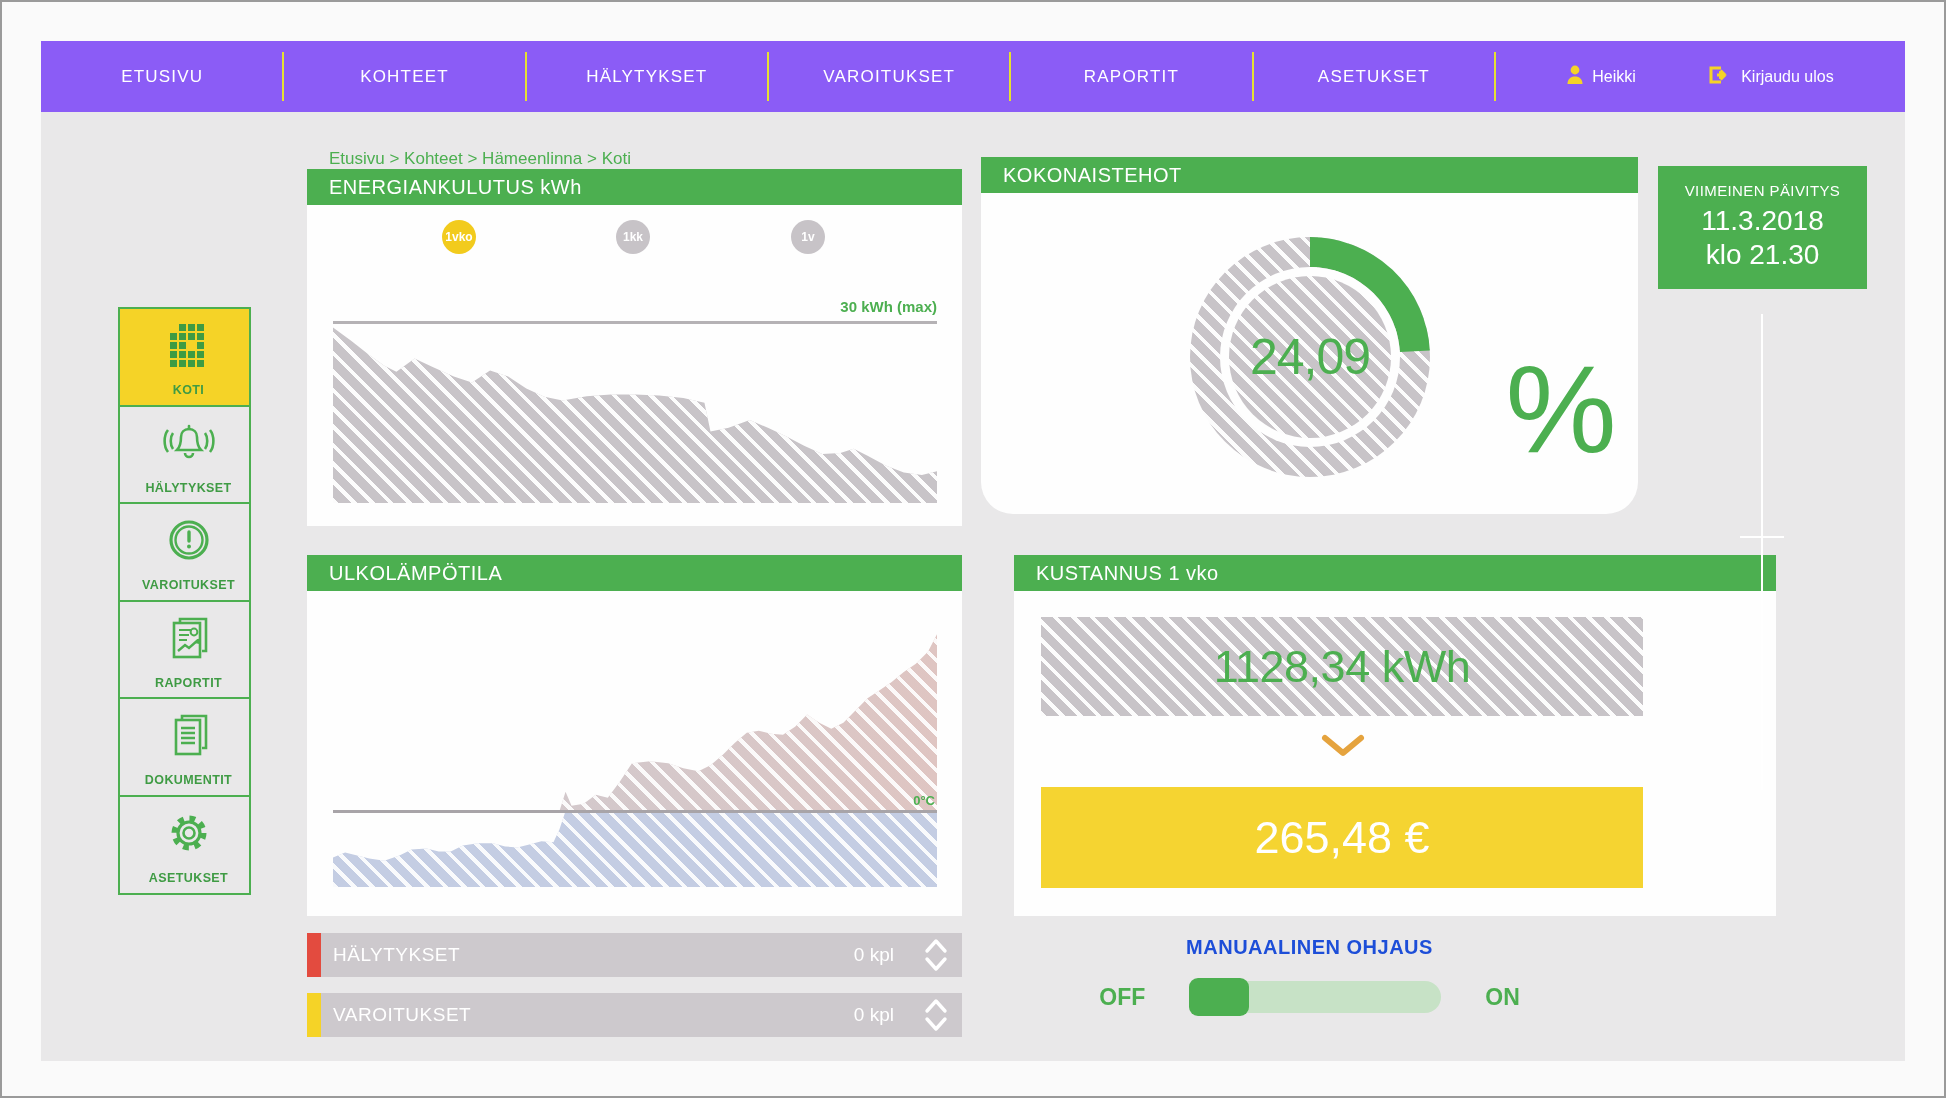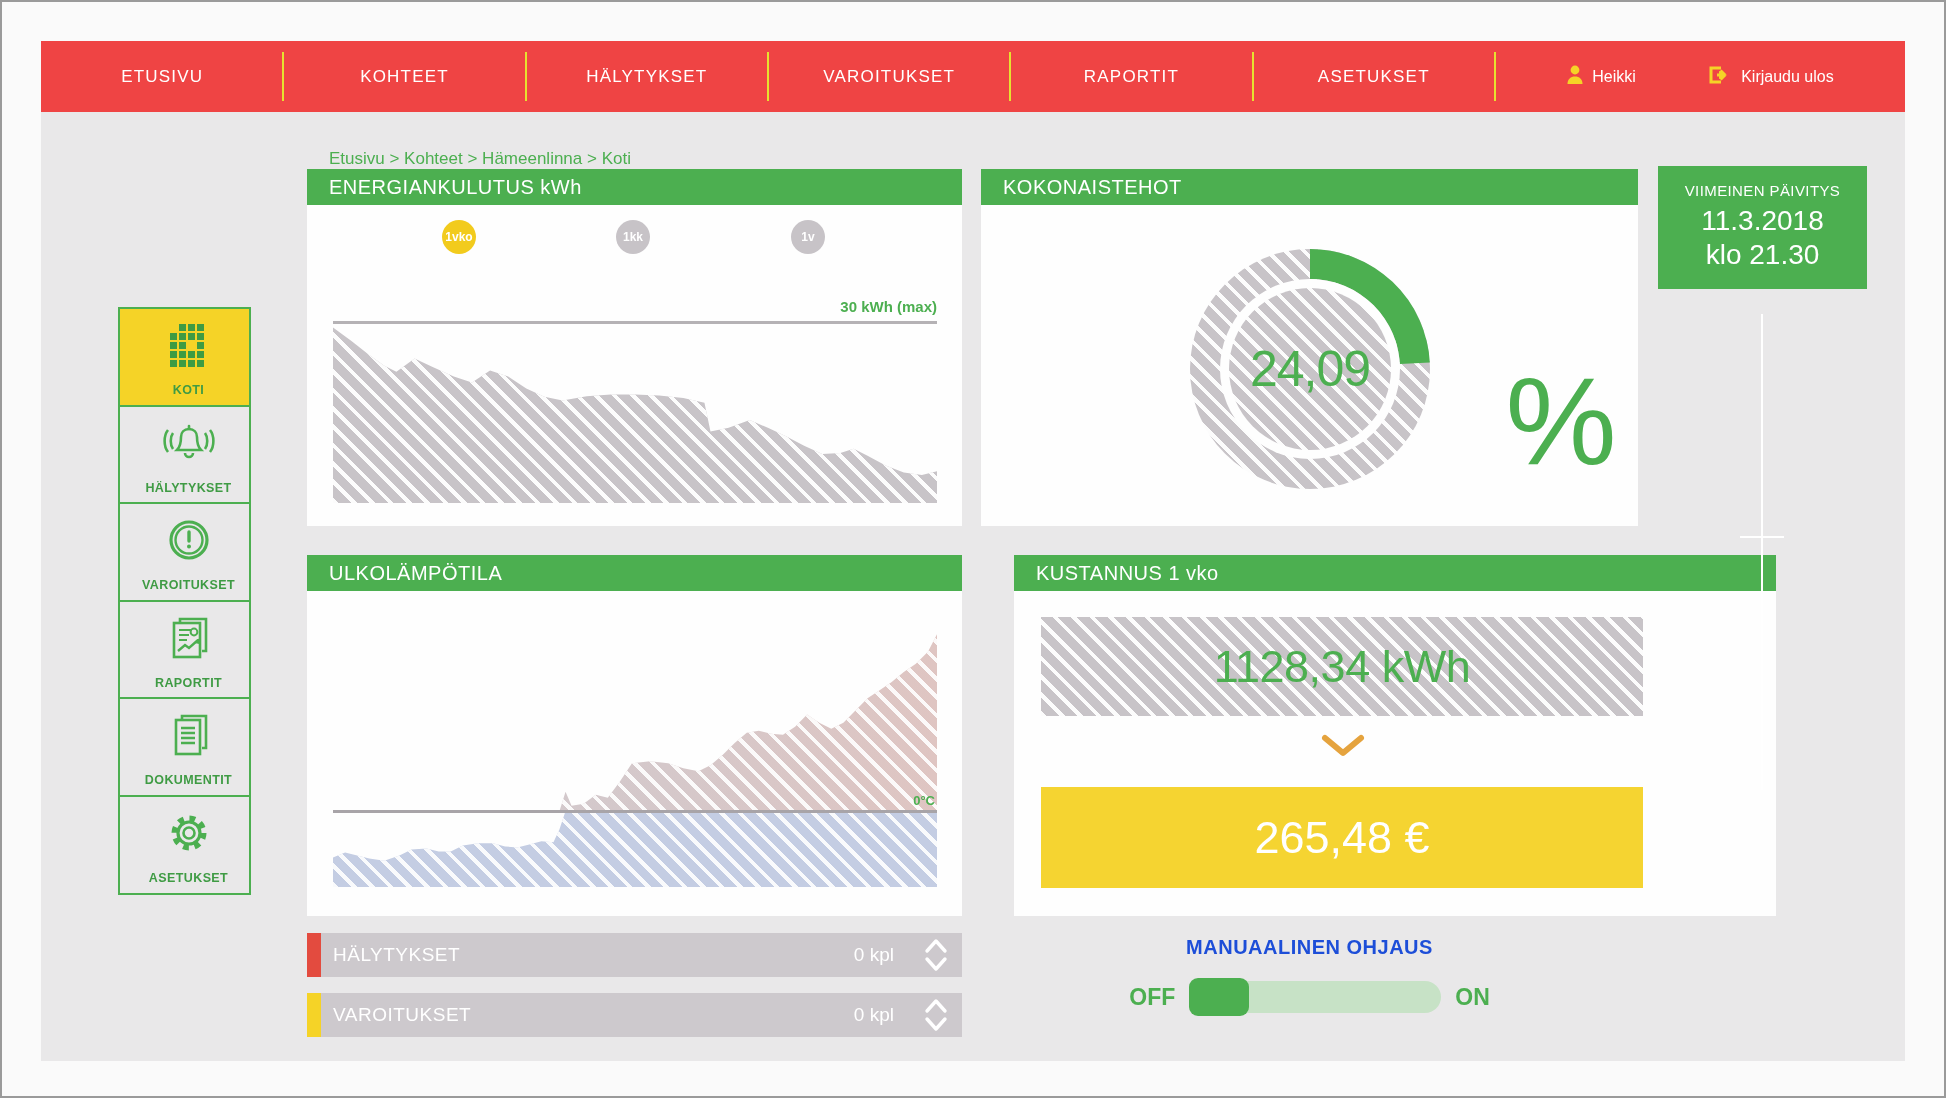--- a/index.html
+++ b/index.html
@@ -1,21 +1,21 @@
 <!DOCTYPE html>
 <html><head>
 <meta charset="utf-8">
 <style>
   html,body{margin:0;padding:0;width:1946px;height:1098px;background:#FAFAFA;overflow:hidden;
     font-family:"Liberation Sans",sans-serif;-webkit-font-smoothing:antialiased;}
   .frame{position:absolute;left:0;top:0;width:1942px;height:1094px;border:2px solid #9a9a9a;background:#FAFAFA;}
   .content{position:absolute;left:39px;top:39px;width:1864px;height:1020px;background:#E9E8E9;}
 
   
-  .nav{position:absolute;left:0;top:0;width:1864px;height:71px;background:#ef4444;display:flex;}
+  .nav{position:absolute;left:0;top:0;width:1864px;height:71px;background:#8b5cf6;display:flex;}
   .nav-item{flex:1;position:relative;display:flex;align-items:center;justify-content:center;
     color:#FFF;font-size:17px;letter-spacing:1.2px;cursor:pointer;}
   .nav-item::after{content:"";position:absolute;right:-1px;top:11px;height:49px;width:2px;background:#E6E130;}
   .nav-user-area{width:410px;display:flex;align-items:center;justify-content:space-evenly;color:#FFF;font-size:16px;}
   .nav-user,.nav-logout{display:flex;align-items:center;gap:8px;cursor:pointer;}
 
   
   .breadcrumb{position:absolute;left:288px;top:88px;color:#4CAF50;font-size:17px;cursor:pointer;margin-top:20px;}
 
   
@@ -29,21 +29,21 @@
   .side-item.active{background:#F5D327;}
   .side-item .ic{margin-top:12px;height:48px;display:flex;align-items:center;}
   .side-item .lb{position:absolute;bottom:8px;width:100%;text-align:center;
     color:#3F9B44;font-size:12.5px;font-weight:bold;letter-spacing:.4px;}
 
   
   .panel{position:absolute;background:#FEFEFE;}
   .panel-h{height:36px;background:#4CAF50;color:#FFF;display:flex;align-items:center;
     padding-left:22px;font-size:20px;letter-spacing:.5px;}
   .p-energy{left:266px;top:128px;width:655px;height:357px;}
-  .p-power{left:940px;top:128px;width:657px;height:357px;}
+  .p-power{left:940px;top:116px;width:657px;height:357px;border-radius:32px;}
   .p-temp{left:266px;top:514px;width:655px;height:361px;}
   .p-cost{left:940px;top:514px;width:762px;height:361px;margin-left:33px;}
 
   
   .hatch-gray{background:repeating-linear-gradient(45deg,rgba(255,255,255,.95) 0 4px,rgba(255,255,255,0) 4px 13px),#C8C4C8;}
   .hatch-blue{background:repeating-linear-gradient(45deg,rgba(255,255,255,.9) 0 4px,rgba(255,255,255,0) 4px 13px),#C4CDE3;}
   .hatch-pink{background:repeating-linear-gradient(45deg,rgba(255,255,255,.9) 0 4px,rgba(255,255,255,0) 4px 13px),
     linear-gradient(90deg,#CFCACF 0%,#D5C8CA 55%,#DFC5C2 100%);}
 
   
@@ -82,21 +82,21 @@
   
   .alert-row{position:absolute;left:266px;width:655px;height:44px;background:#CDC9CD;display:flex;align-items:center;cursor:pointer;}
   .alert-acc{width:14px;height:100%;}
   .alert-lb{margin-left:12px;color:#FFF;font-size:19px;letter-spacing:.5px;flex:1;}
   .alert-ct{color:#FFF;font-size:19px;margin-right:28px;}
   .alert-st{margin-right:12px;cursor:pointer;display:flex;}
 
   
   .manual{position:absolute;left:940px;top:895px;width:657px;}
   .manual .mt{text-align:center;color:#1d4ed8;font-size:20px;font-weight:bold;letter-spacing:.5px;}
-  .manual .row{margin-top:22px;display:flex;align-items:center;justify-content:center;gap:14px;}
+  .manual .row{margin-top:22px;display:flex;align-items:center;justify-content:center;gap:44px;}
   .onoff{color:#4CAF50;font-size:23px;font-weight:bold;}
   .track{position:relative;width:252px;height:32px;border-radius:16px;background:#C7E2C6;cursor:pointer;}
   .knob{position:absolute;left:0;top:-3px;width:60px;height:38px;border-radius:9px;background:#4CAF50;}
 
   
   .lastupd{position:absolute;left:1617px;top:125px;width:209px;height:123px;background:#4CAF50;color:#FFF;text-align:center;}
   .lastupd .l1{margin-top:16px;font-size:15px;letter-spacing:.4px;}
   .lastupd .l2{margin-top:6px;font-size:28px;font-weight:500;}
   .lastupd .l3{margin-top:2px;font-size:28px;font-weight:500;}
   .vscroll{position:absolute;left:1720px;top:273px;width:2px;height:476px;background:#FFF;cursor:pointer;}

